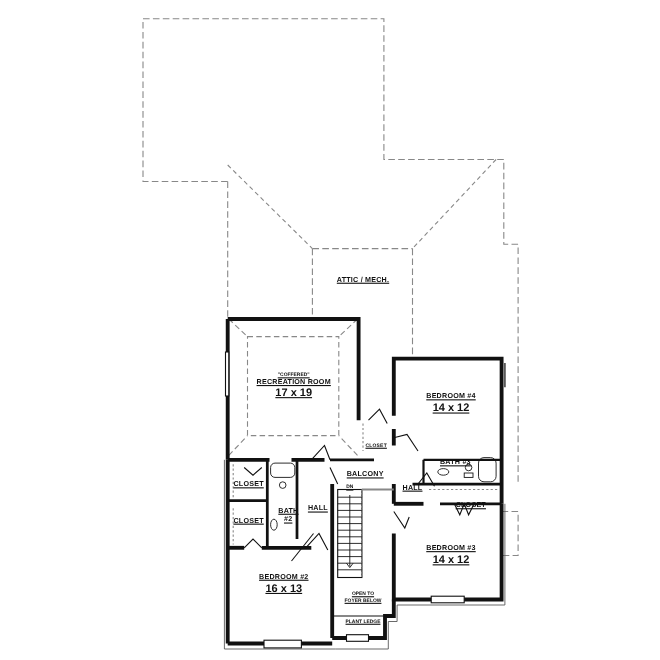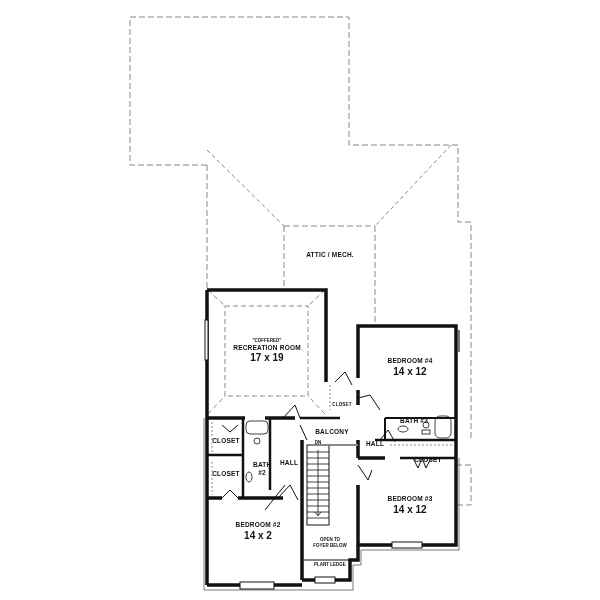--- a/index.html
+++ b/index.html
@@ -1,18 +1,18 @@
 <!DOCTYPE html>
 <html><head>
   <meta charset="utf-8">
   <style>
     html, body { margin: 0; padding: 0; background: #ffffff; }
     body { width: 600px; height: 600px; position: relative; overflow: hidden; font-family: "Liberation Sans", sans-serif; }
     #plan { position: absolute; left: 0; top: 0; width: 600px; height: 600px; }
-    .lbl { position: absolute; font-family: "Liberation Sans", sans-serif; font-weight: bold; color: #111; text-align: center; white-space: nowrap; line-height: 1; }
+    .lbl { position: absolute; font-family: "Liberation Sans", sans-serif; font-weight: bold; color: #111; text-align: center; white-space: nowrap; line-height: 1; text-decoration: underline; }
     .sm { font-size: 6.5px; letter-spacing: 0.2px; }
     .xs { font-size: 4.5px; }
     .dim { font-size: 10px; }
   </style>
 </head>
 <body>
 
 <svg id="plan" viewBox="0 0 600 600" xmlns="http://www.w3.org/2000/svg">
 
   <g fill="none" stroke="#888" stroke-width="1" stroke-dasharray="6,3">
@@ -158,18 +158,18 @@
 <div class="lbl sm" style="left:210px; top:438px; width:32px;">CLOSET</div>
 <div class="lbl sm" style="left:210px; top:471px; width:32px;">CLOSET</div>
 
 <div class="lbl sm" style="left:253px; top:462px; width:18px;">BATH</div>
 <div class="lbl sm" style="left:253px; top:470px; width:18px;">#2</div>
 
 <div class="lbl sm" style="left:380px; top:496px; width:60px;">BEDROOM #3</div>
 <div class="lbl dim" style="left:380px; top:505px; width:60px;">14 x 12</div>
 
 <div class="lbl sm" style="left:228px; top:522px; width:60px;">BEDROOM #2</div>
-<div class="lbl dim" style="left:228px; top:531px; width:60px;">14 x 2</div>
+<div class="lbl dim" style="left:228px; top:531px; width:60px;">16 x 13</div>
 
 <div class="lbl xs" style="left:310px; top:538px; width:40px;">OPEN TO</div>
 <div class="lbl xs" style="left:310px; top:544px; width:40px;">FOYER BELOW</div>
 
 <div class="lbl xs" style="left:308px; top:563px; width:44px;">PLANT LEDGE</div>
 
 </body></html>

